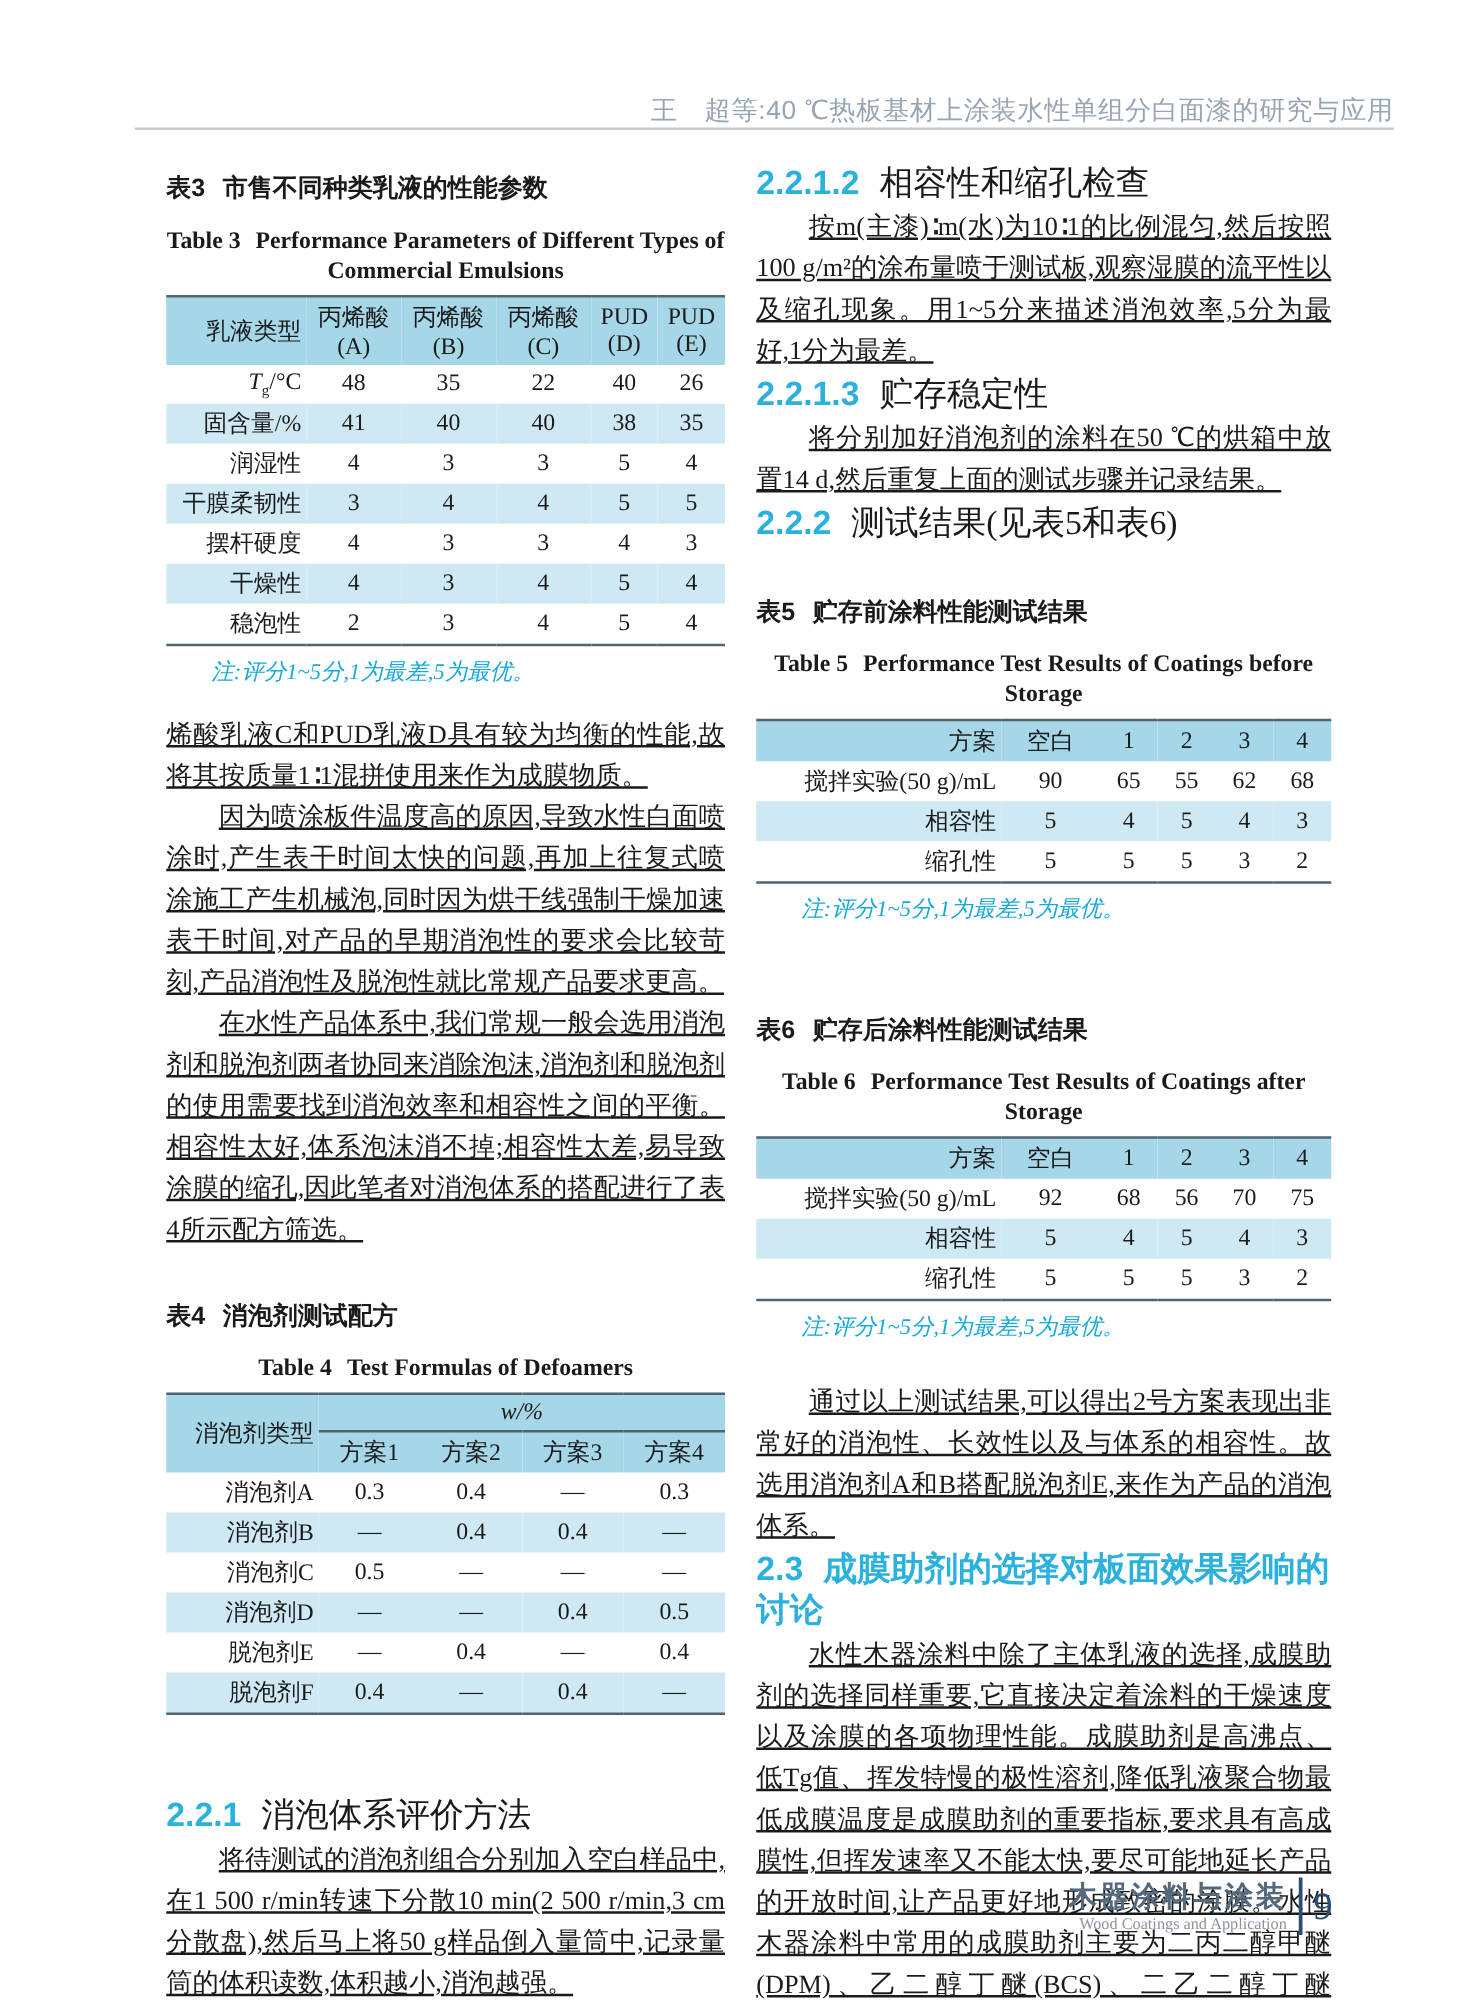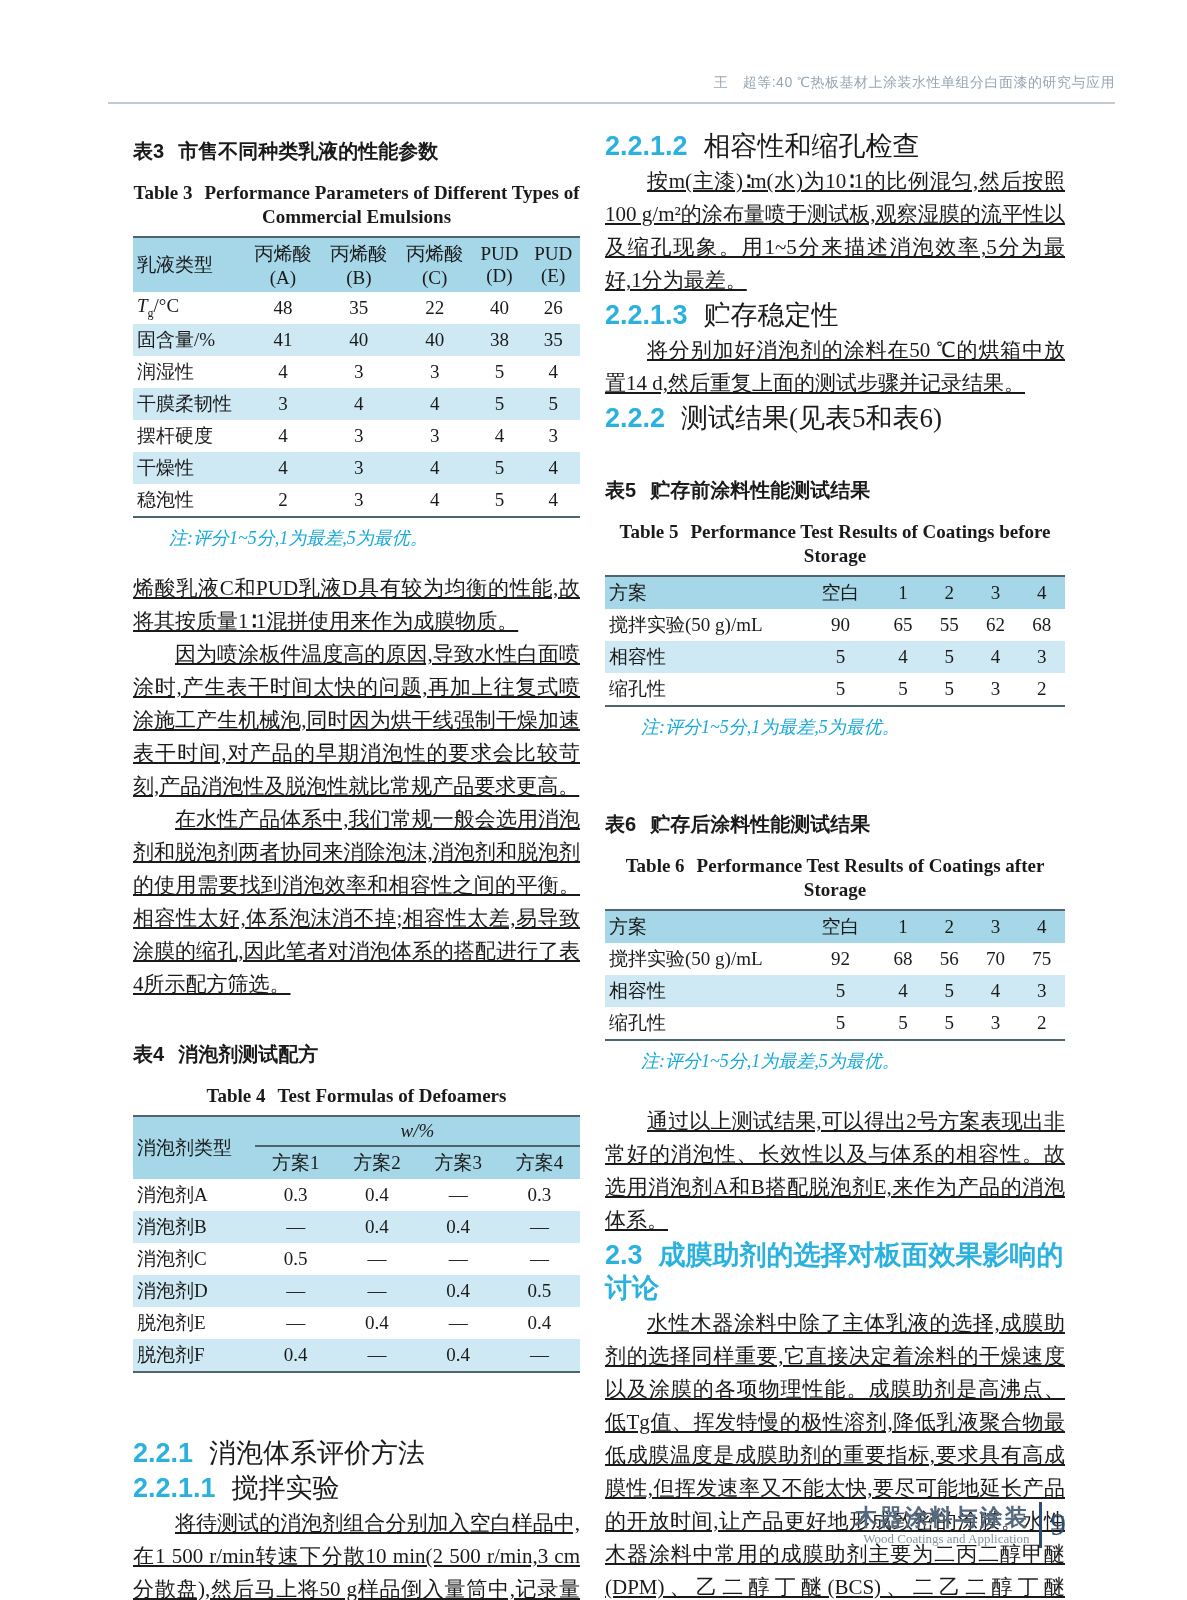--- a/index.html
+++ b/index.html
@@ -21,21 +21,21 @@
     width:1187px;height:1600px;
     background:#ffffff;
     font-family:"Liberation Serif", serif;
     color:var(--text-black);
     overflow:hidden;
   }
   .running-head{
     position:absolute;top:74px;left:108px;width:1007px;
     text-align:right;
     font-family:"Liberation Sans", sans-serif;
-    font-size:14px;color:var(--running-head-gray);
+    font-size:21px;color:var(--running-head-gray);
     letter-spacing:0.5px;
   }
   .head-rule{
     position:absolute;top:102px;left:108px;width:1007px;height:0;
     border-top:2px solid var(--rule-gray);
   }
   .columns{
     position:absolute;top:128px;left:133px;width:932px;
     display:flex;gap:25px;
   }
@@ -72,21 +72,21 @@
     font-size:19px;
     border-top:2px solid var(--table-border);
     border-bottom:2px solid var(--table-border);
   }
   th,td{
     padding:3px 4px;text-align:center;font-weight:normal;
     height:28px;vertical-align:middle;
   }
   thead th{background:var(--table-header-blue);}
   tbody tr:nth-child(even) td{background:var(--table-alt-blue);}
-  th.label,td.label{text-align:left;padding-left:4px;}
+  th.label,td.label{text-align:right;padding-left:4px;}
   th.wpct{
     font-style:italic;font-family:"Liberation Serif", serif;
     border-bottom:2px solid var(--table-border);
   }
   .note{
     color:var(--note-teal);font-style:italic;font-size:18px;
     margin:8px 0 0 36px;line-height:24px;
   }
   .spacer-s{height:8px;} .spacer-m{height:18px;} .spacer-l{height:30px;}
   .footer{
@@ -292,23 +292,20 @@
             </tbody>
         </table>
       </div>
 
       <div class="spacer-l"></div>
       <div class="spacer-m"></div>
 
       <h3 class="sec sec3">
         <span class="h-num">2.2.1</span><span class="h-title">消泡体系评价方法</span>
       </h3>
-      <h3 class="sec sec3">
-        <span class="h-num">2.2.1.1</span><span class="h-title">搅拌实验</span>
-      </h3>
       <p class="body indent">将待测试的消泡剂组合分别加入空白样品中,在1 500 r/min转速下分散10 min(2 500 r/min,3 cm分散盘),然后马上将50 g样品倒入量筒中,记录量筒的体积读数,体积越小,消泡越强。</p>
 
     </div>
 
     <div class="col-right">
 
       <h3 class="sec sec3">
         <span class="h-num">2.2.1.2</span><span class="h-title">相容性和缩孔检查</span>
       </h3>
       <p class="body indent">按m(主漆)∶m(水)为10∶1的比例混匀,然后按照100 g/m²的涂布量喷于测试板,观察湿膜的流平性以及缩孔现象。用1~5分来描述消泡效率,5分为最好,1分为最差。</p>

